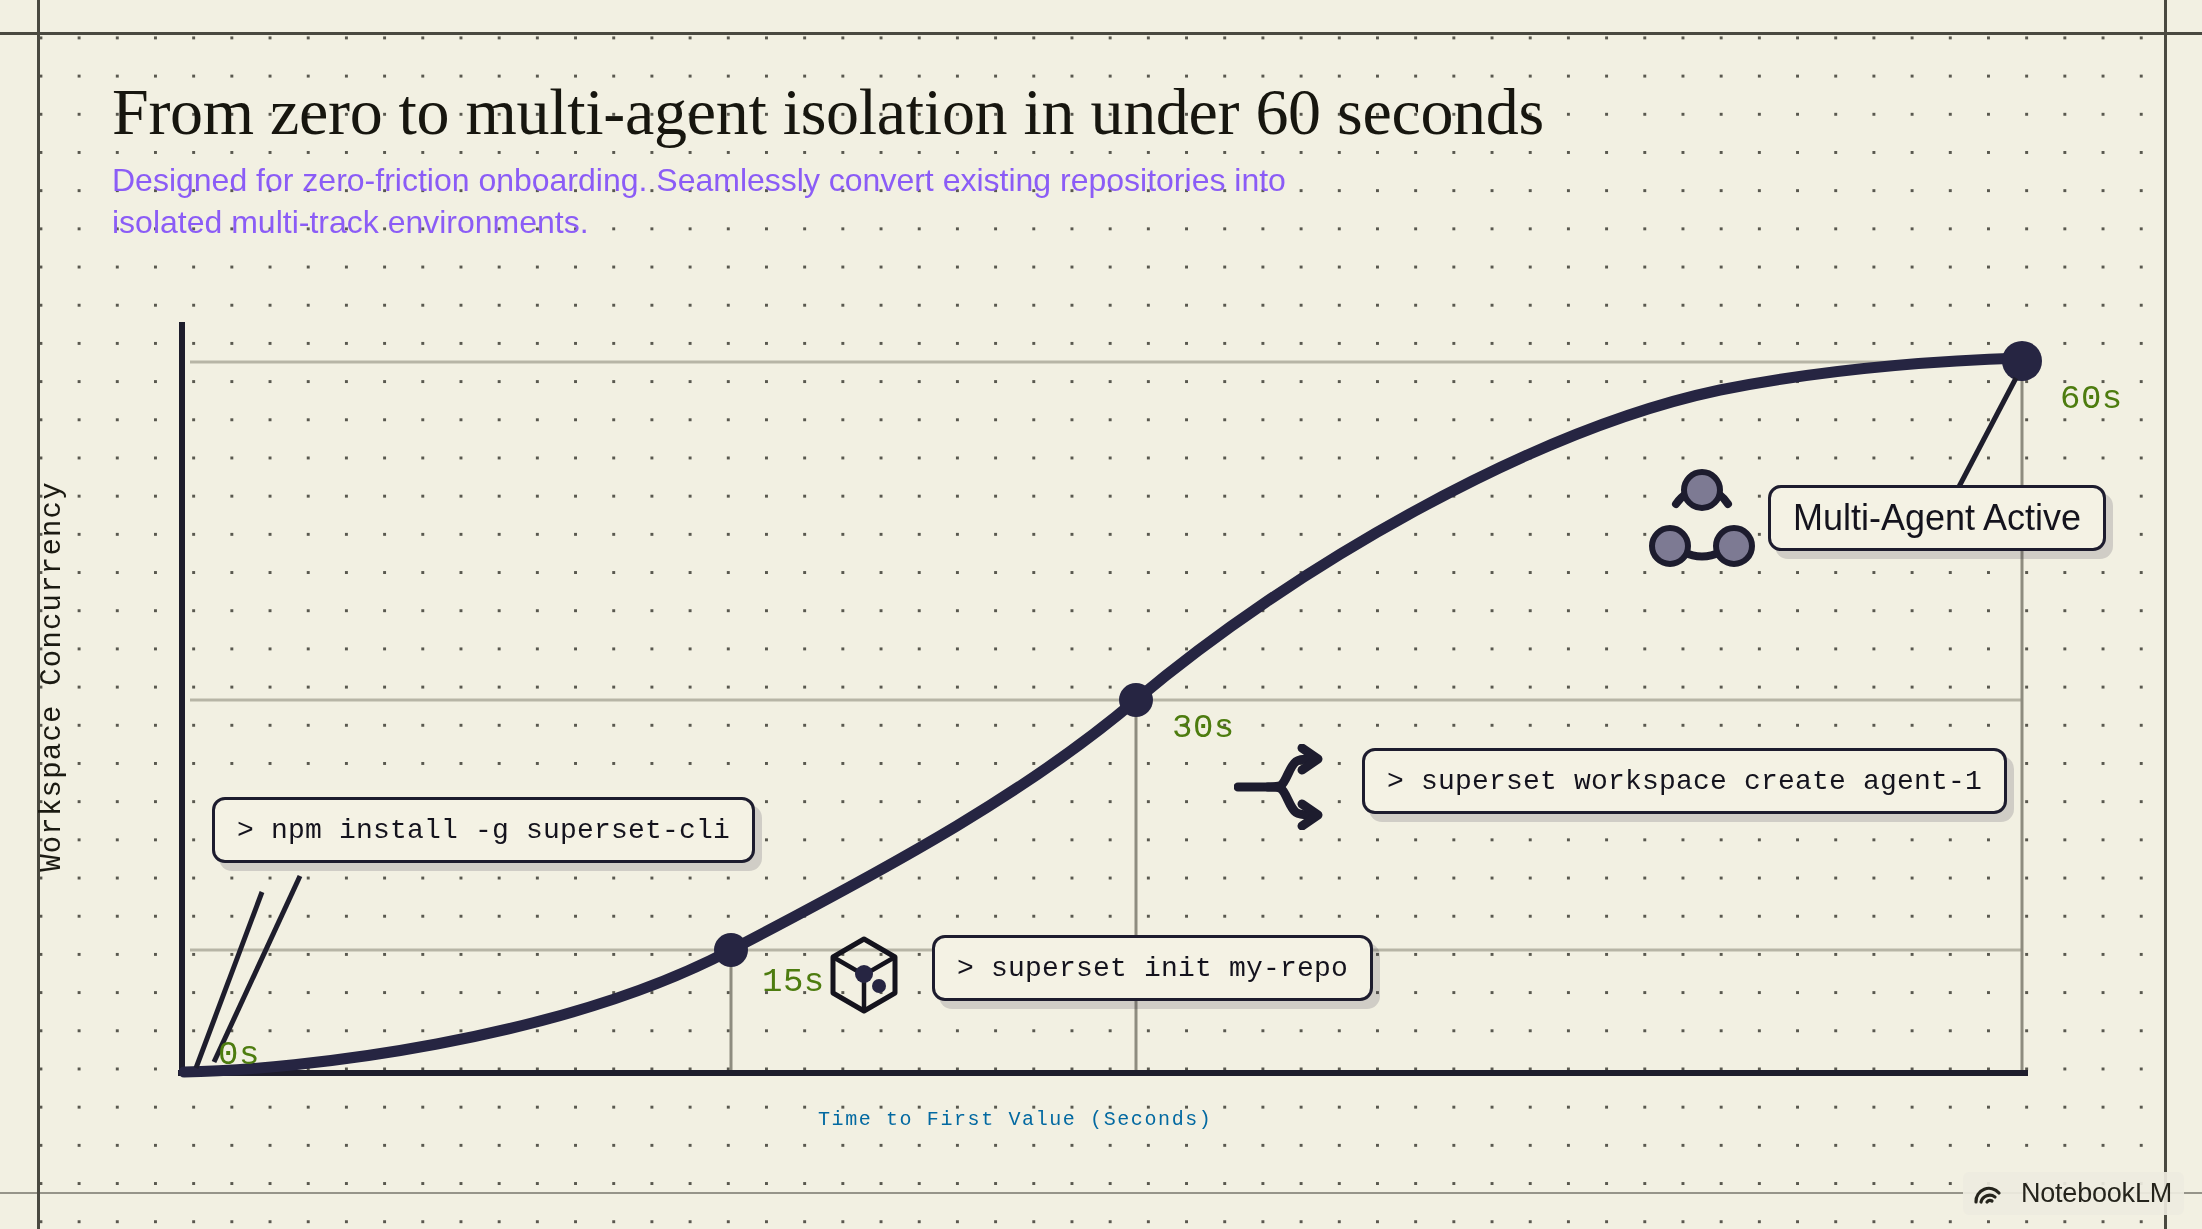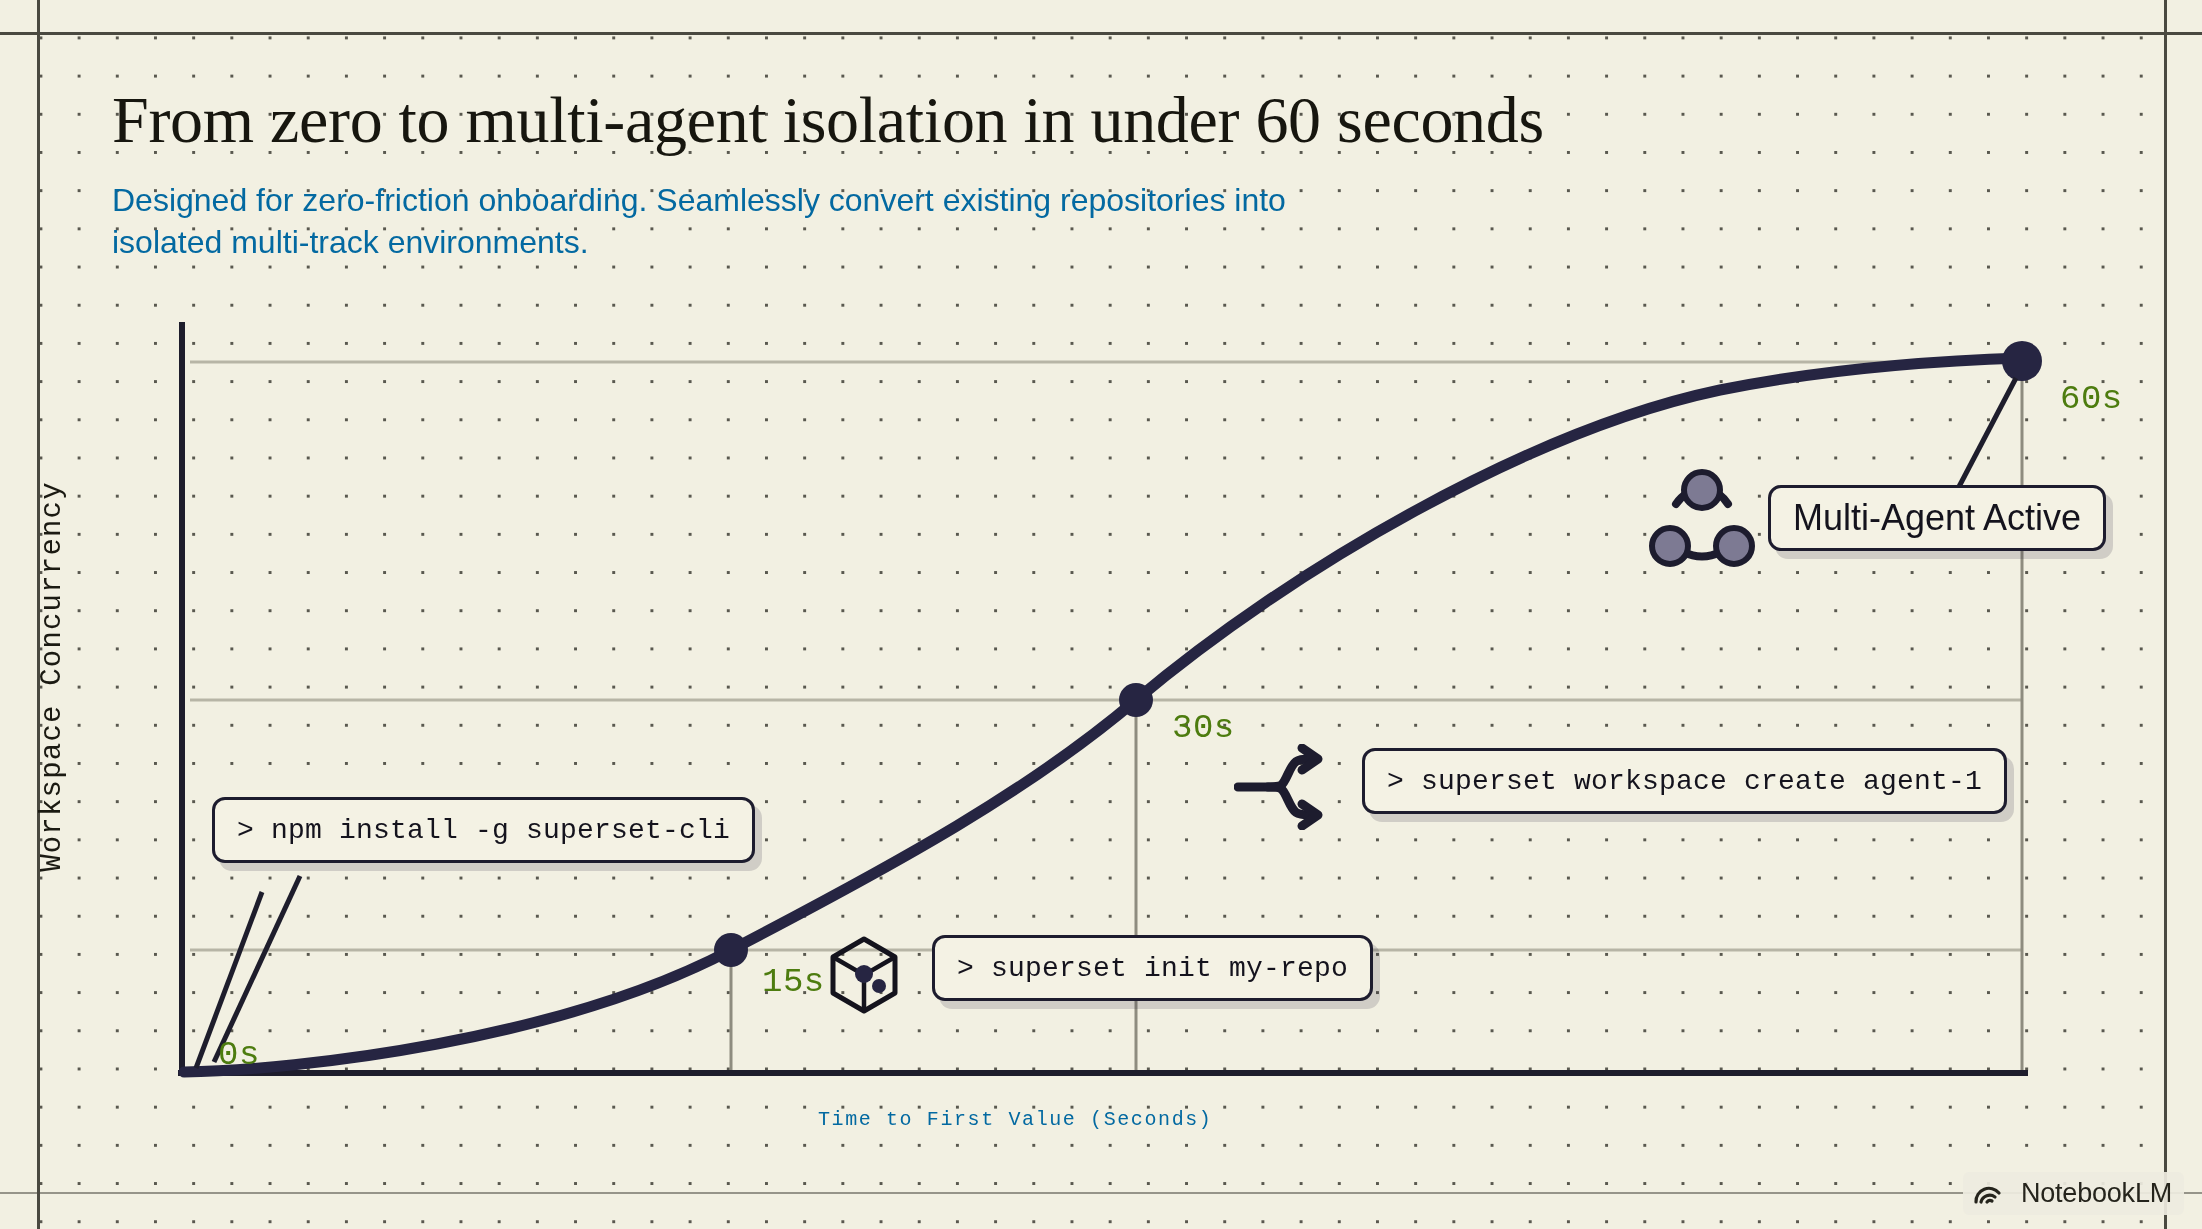--- a/index.html
+++ b/index.html
@@ -41,38 +41,38 @@
     position: absolute;
     width: 3px;
     background: #4a4940;
   }
   #crop-top    { left: 0;     top: 32px;   width: 2202px; }
   #crop-left   { left: 37px;  top: 0;      height: 1229px; }
   #crop-right  { left: 2164px;top: 0;      height: 1229px; }
   #crop-bottom { left: 0;     top: 1192px; width: 2202px; background:#4a4940; height:2px; opacity:.55;}
 
   
-  #header { position: absolute; left: 112px; top: 86px; width: 1900px; }
+  #header { position: absolute; left: 112px; top: 78px; width: 1900px; }
 
   #page-title {
     font-family: "Liberation Serif", "DejaVu Serif", serif;
     font-size: 66px;
     line-height: 1.04;
     font-weight: 400;
     color: #17160f;
     letter-spacing: -0.3px;
     white-space: nowrap;
   }
 
   #page-subtitle {
-    margin-top: 24px;
+    margin-top: 12px;
     font-family: "Liberation Sans", sans-serif;
     font-size: 32px;
     line-height: 1.32;
-    color: #0369a1;
+    color: #8b5cf6;
     max-width: 1240px;
     font-weight: 400;
   }
 
   
   #chart-area {
     position: absolute;
     left: 0; top: 0;
     width: 2202px; height: 1229px;
     pointer-events: none;

